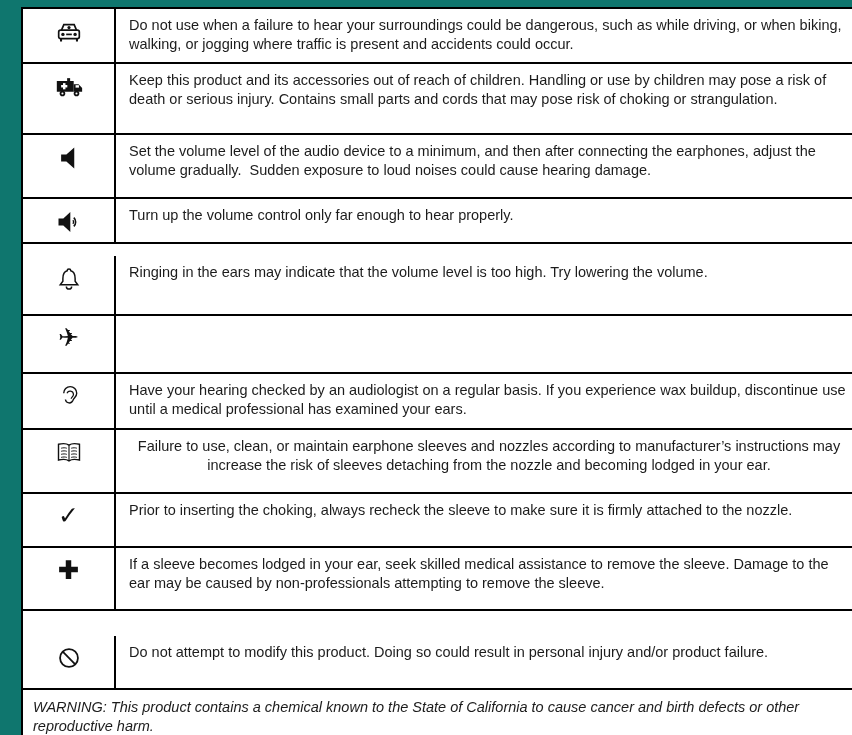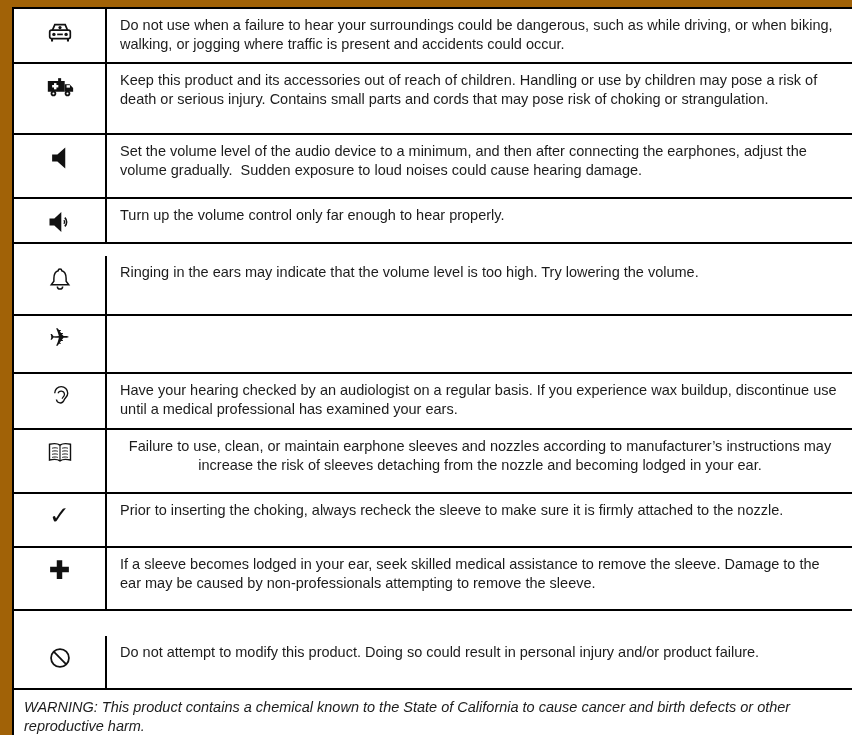--- a/index.html
+++ b/index.html
@@ -5,23 +5,23 @@
   * { box-sizing: border-box; margin: 0; padding: 0; }
   html, body { background: #ffffff; }
   body {
     font-family: "Liberation Sans", sans-serif;
     color: #1c1c1c;
     -webkit-font-smoothing: antialiased;
   }
   .page {
     width: 852px;
     height: 735px;
-    padding: 7px 5px 0 12px;
+    padding: 7px 5px 0 21px;
     overflow: hidden;
-    background: #a16207;
+    background: #0f766e;
   }
   .table {
     width: 842px;
     border: 2px solid #000000;
     background: #ffffff;
   }
   .row {
     display: flex;
     border-bottom: 2px solid #000000;
     align-items: stretch;

